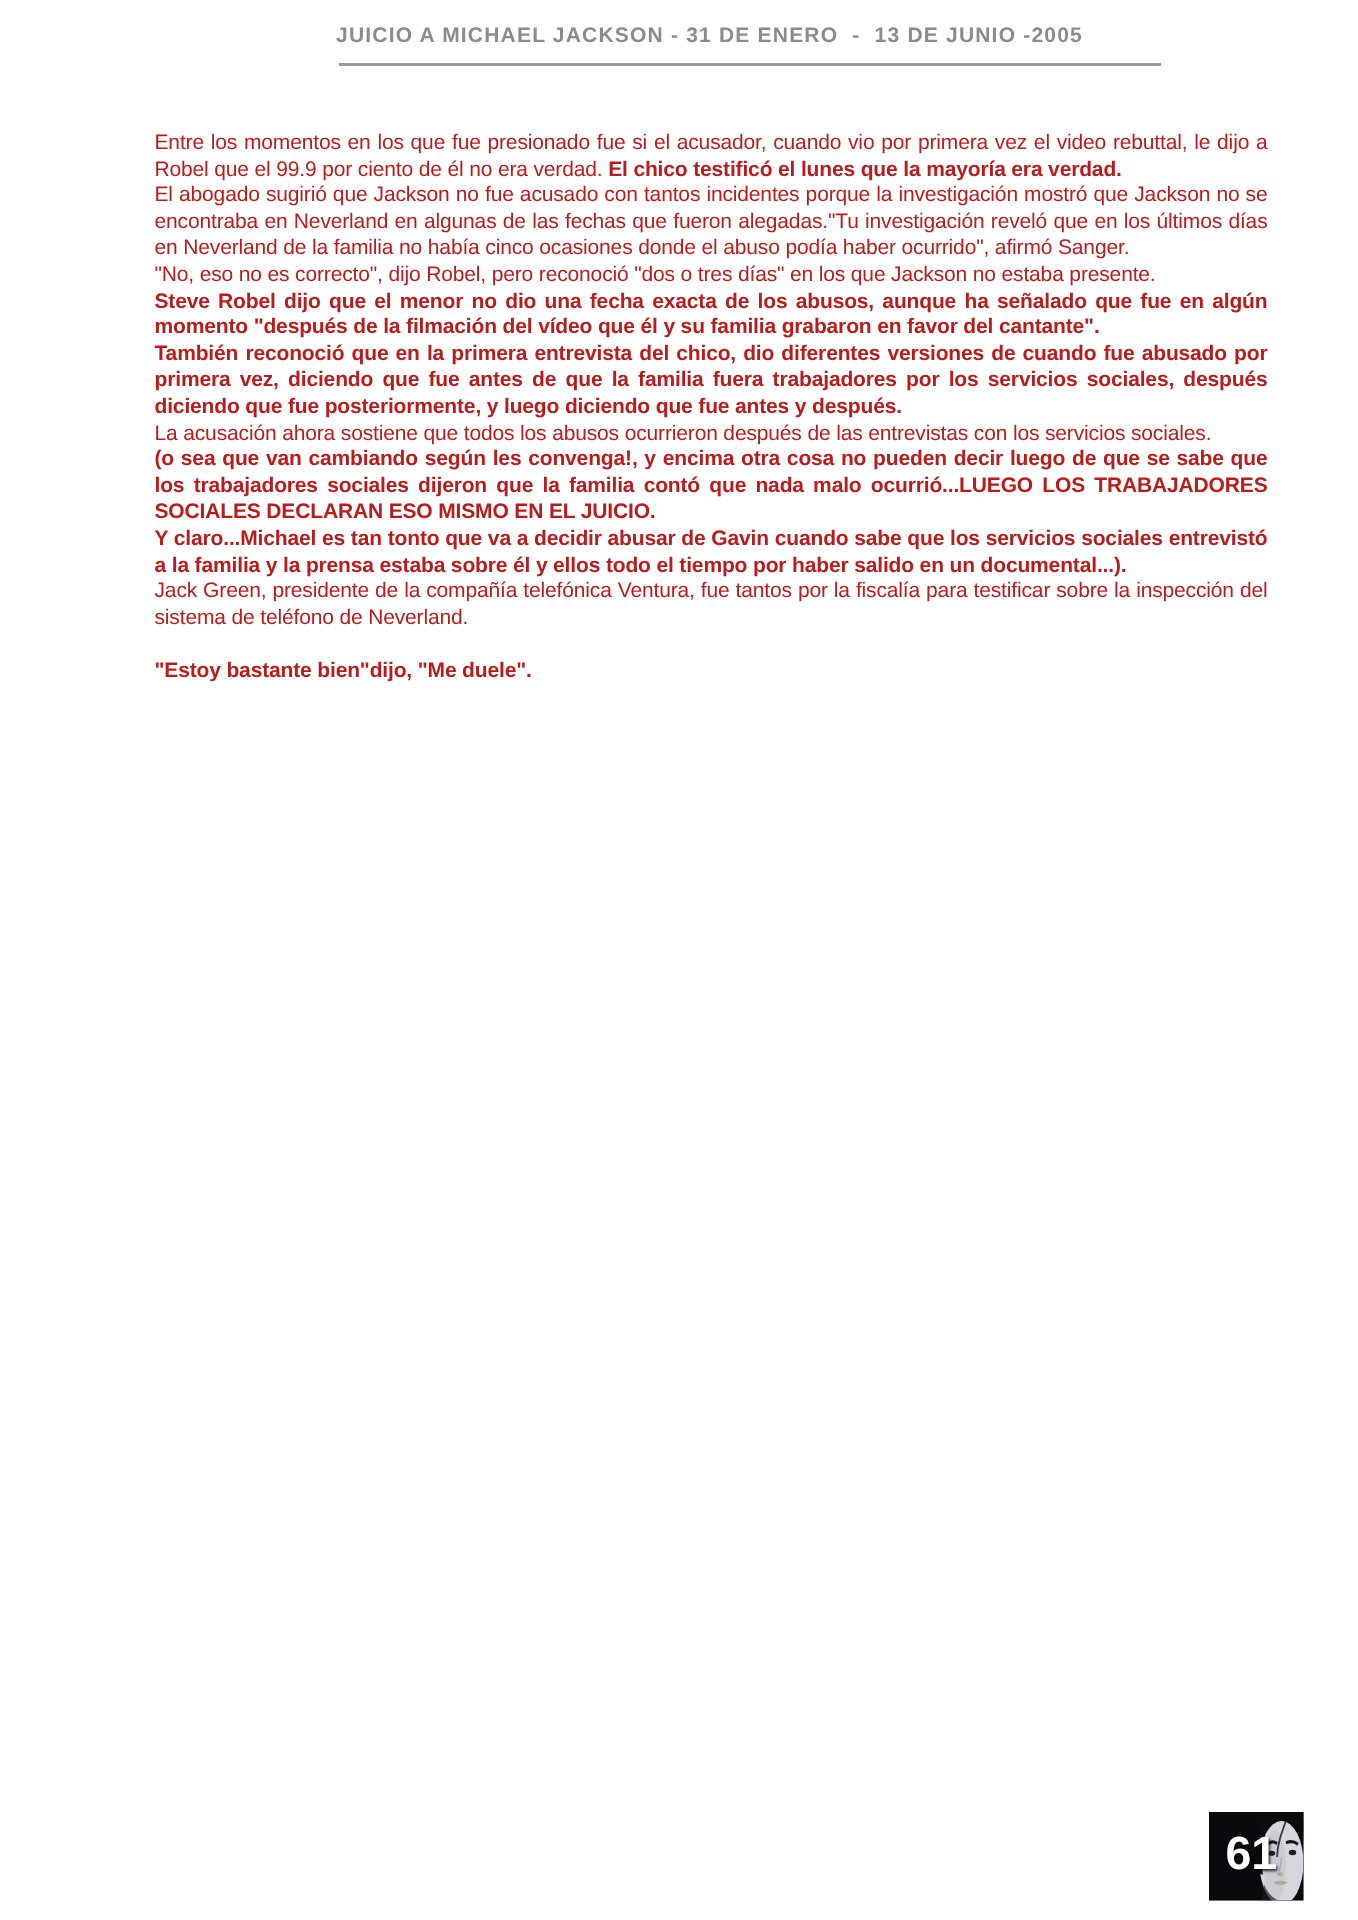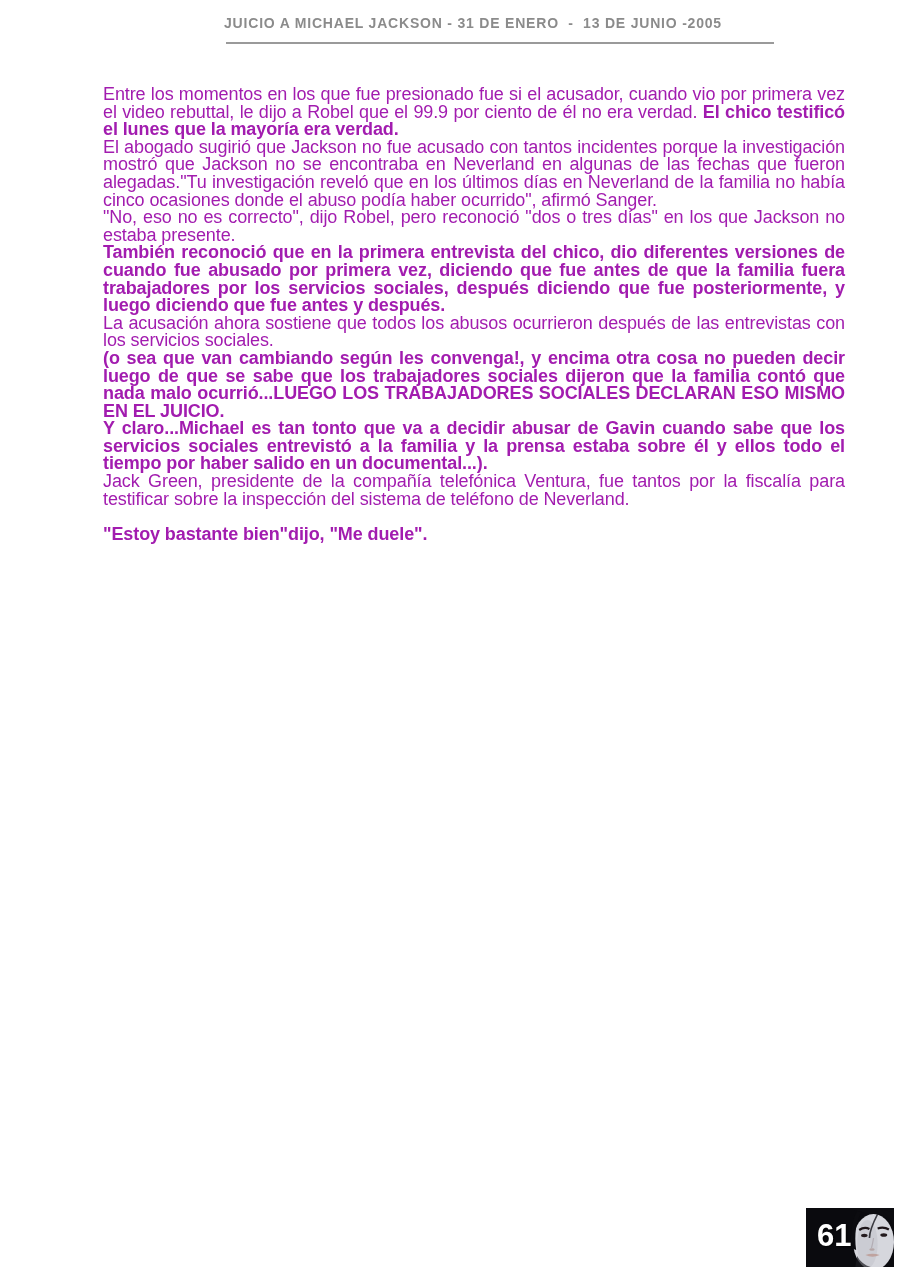--- a/index.html
+++ b/index.html
@@ -31,34 +31,34 @@
     left: 226px;
     width: 548px;
     height: 0;
     border-top: 2px solid #9a9a9a;
   }
   .doc-body {
     position: absolute;
     left: 103px;
     top: 86px;
     width: 742px;
-    font-size: 18px;
+    font-size: 14px;
     line-height: 17.6px;
-    color: #a21caf;
+    color: #b91c1c;
     text-align: justify;
     letter-spacing: -0.1px;
   }
   .doc-body p { margin: 0; }
   .doc-body p.gap { margin-top: 17.6px; }
   .doc-body b { font-weight: 700; }
   .page-thumb {
     position: absolute;
     left: 806px;
     top: 1208px;
-    width: 88px;
+    width: 63px;
     height: 59px;
     background: #0a0a0e;
     overflow: hidden;
   }
   .page-thumb svg {
     position: absolute;
     top: 0; left: 0;
     width: 100%; height: 100%;
     display: block;
   }
@@ -80,20 +80,21 @@
 <div class="page">
 
   <div class="header-title">JUICIO A MICHAEL JACKSON - 31 DE ENERO  -  13 DE JUNIO -2005</div>
 
   <div class="header-rule"></div>
 
   <div class="doc-body">
       <p><span>Entre los momentos en los que fue presionado fue si el acusador, cuando vio por primera vez el video rebuttal, le dijo a Robel que el 99.9 por ciento de él no era verdad. </span><b>El chico testificó el lunes que la mayoría era verdad.</b></p>
       <p><span>El abogado sugirió que Jackson no fue acusado con tantos incidentes porque la investigación mostró que Jackson no se encontraba en Neverland en algunas de las fechas que fueron alegadas."Tu investigación reveló que en los últimos días en Neverland de la familia no había cinco ocasiones donde el abuso podía haber ocurrido", afirmó Sanger.</span></p>
       <p><span>"No, eso no es correcto", dijo Robel, pero reconoció "dos o tres días" en los que Jackson no estaba presente.</span></p>
+      <p><b>Steve Robel dijo que el menor no dio una fecha exacta de los abusos,  aunque ha señalado que fue en algún momento "después de la filmación del vídeo que él y su familia grabaron en favor del cantante".</b></p>
       <p><b>También reconoció que en la primera entrevista del chico, dio diferentes versiones de cuando fue abusado por primera vez, diciendo que fue antes de que la familia fuera trabajadores por los servicios sociales, después diciendo que fue posteriormente, y luego diciendo que fue antes y después.</b></p>
       <p><span>La acusación ahora sostiene que todos los abusos ocurrieron después de las entrevistas con los servicios sociales.</span></p>
       <p><b>(o sea que van cambiando según les convenga!, y encima otra cosa no pueden decir luego de que se sabe que los trabajadores sociales dijeron que la familia contó que nada malo ocurrió...LUEGO LOS TRABAJADORES SOCIALES DECLARAN ESO MISMO EN EL JUICIO.</b></p>
       <p><b>Y claro...Michael es tan tonto que va a decidir abusar de Gavin cuando sabe que los servicios sociales entrevistó a la familia y la prensa estaba sobre él y ellos todo el tiempo por haber salido en un documental...).</b></p>
       <p><span>Jack Green, presidente de la compañía telefónica Ventura, fue tantos por la fiscalía para testificar sobre la inspección del sistema de teléfono de Neverland.</span></p>
       <p class="gap"><b>"Estoy bastante bien"dijo, "Me duele".</b></p>
     </div>
 
   <div class="page-thumb">
     <svg viewBox="0 0 86 59" preserveAspectRatio="none" aria-hidden="true">

